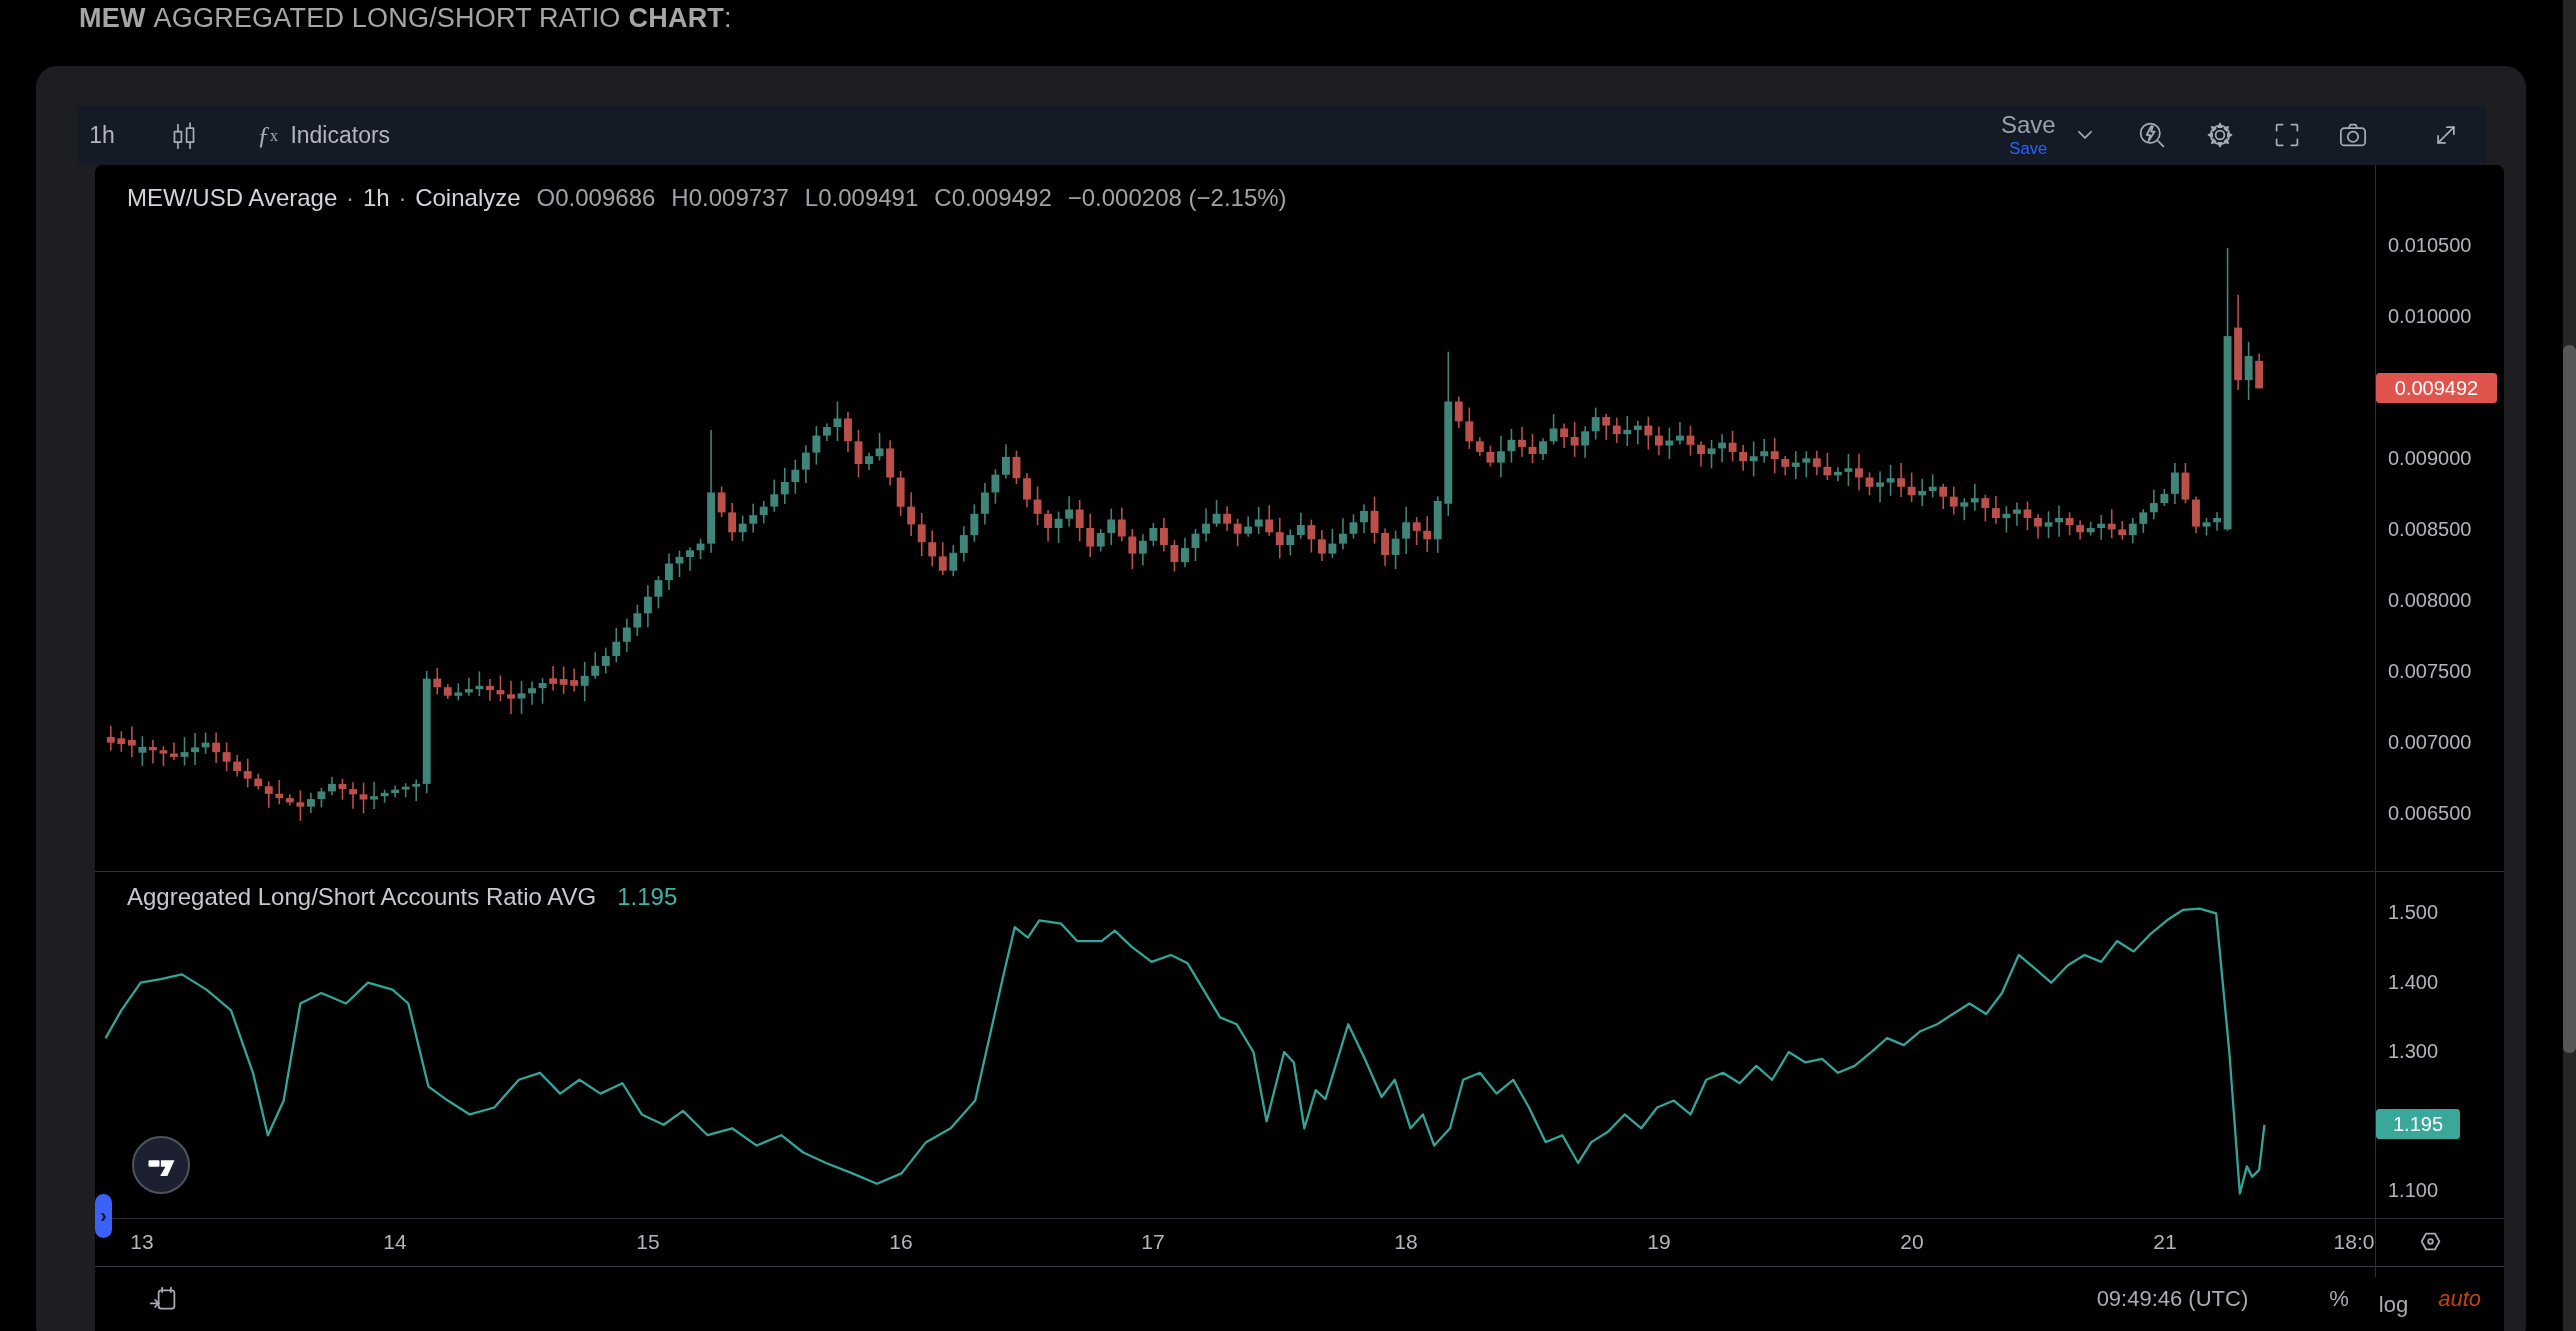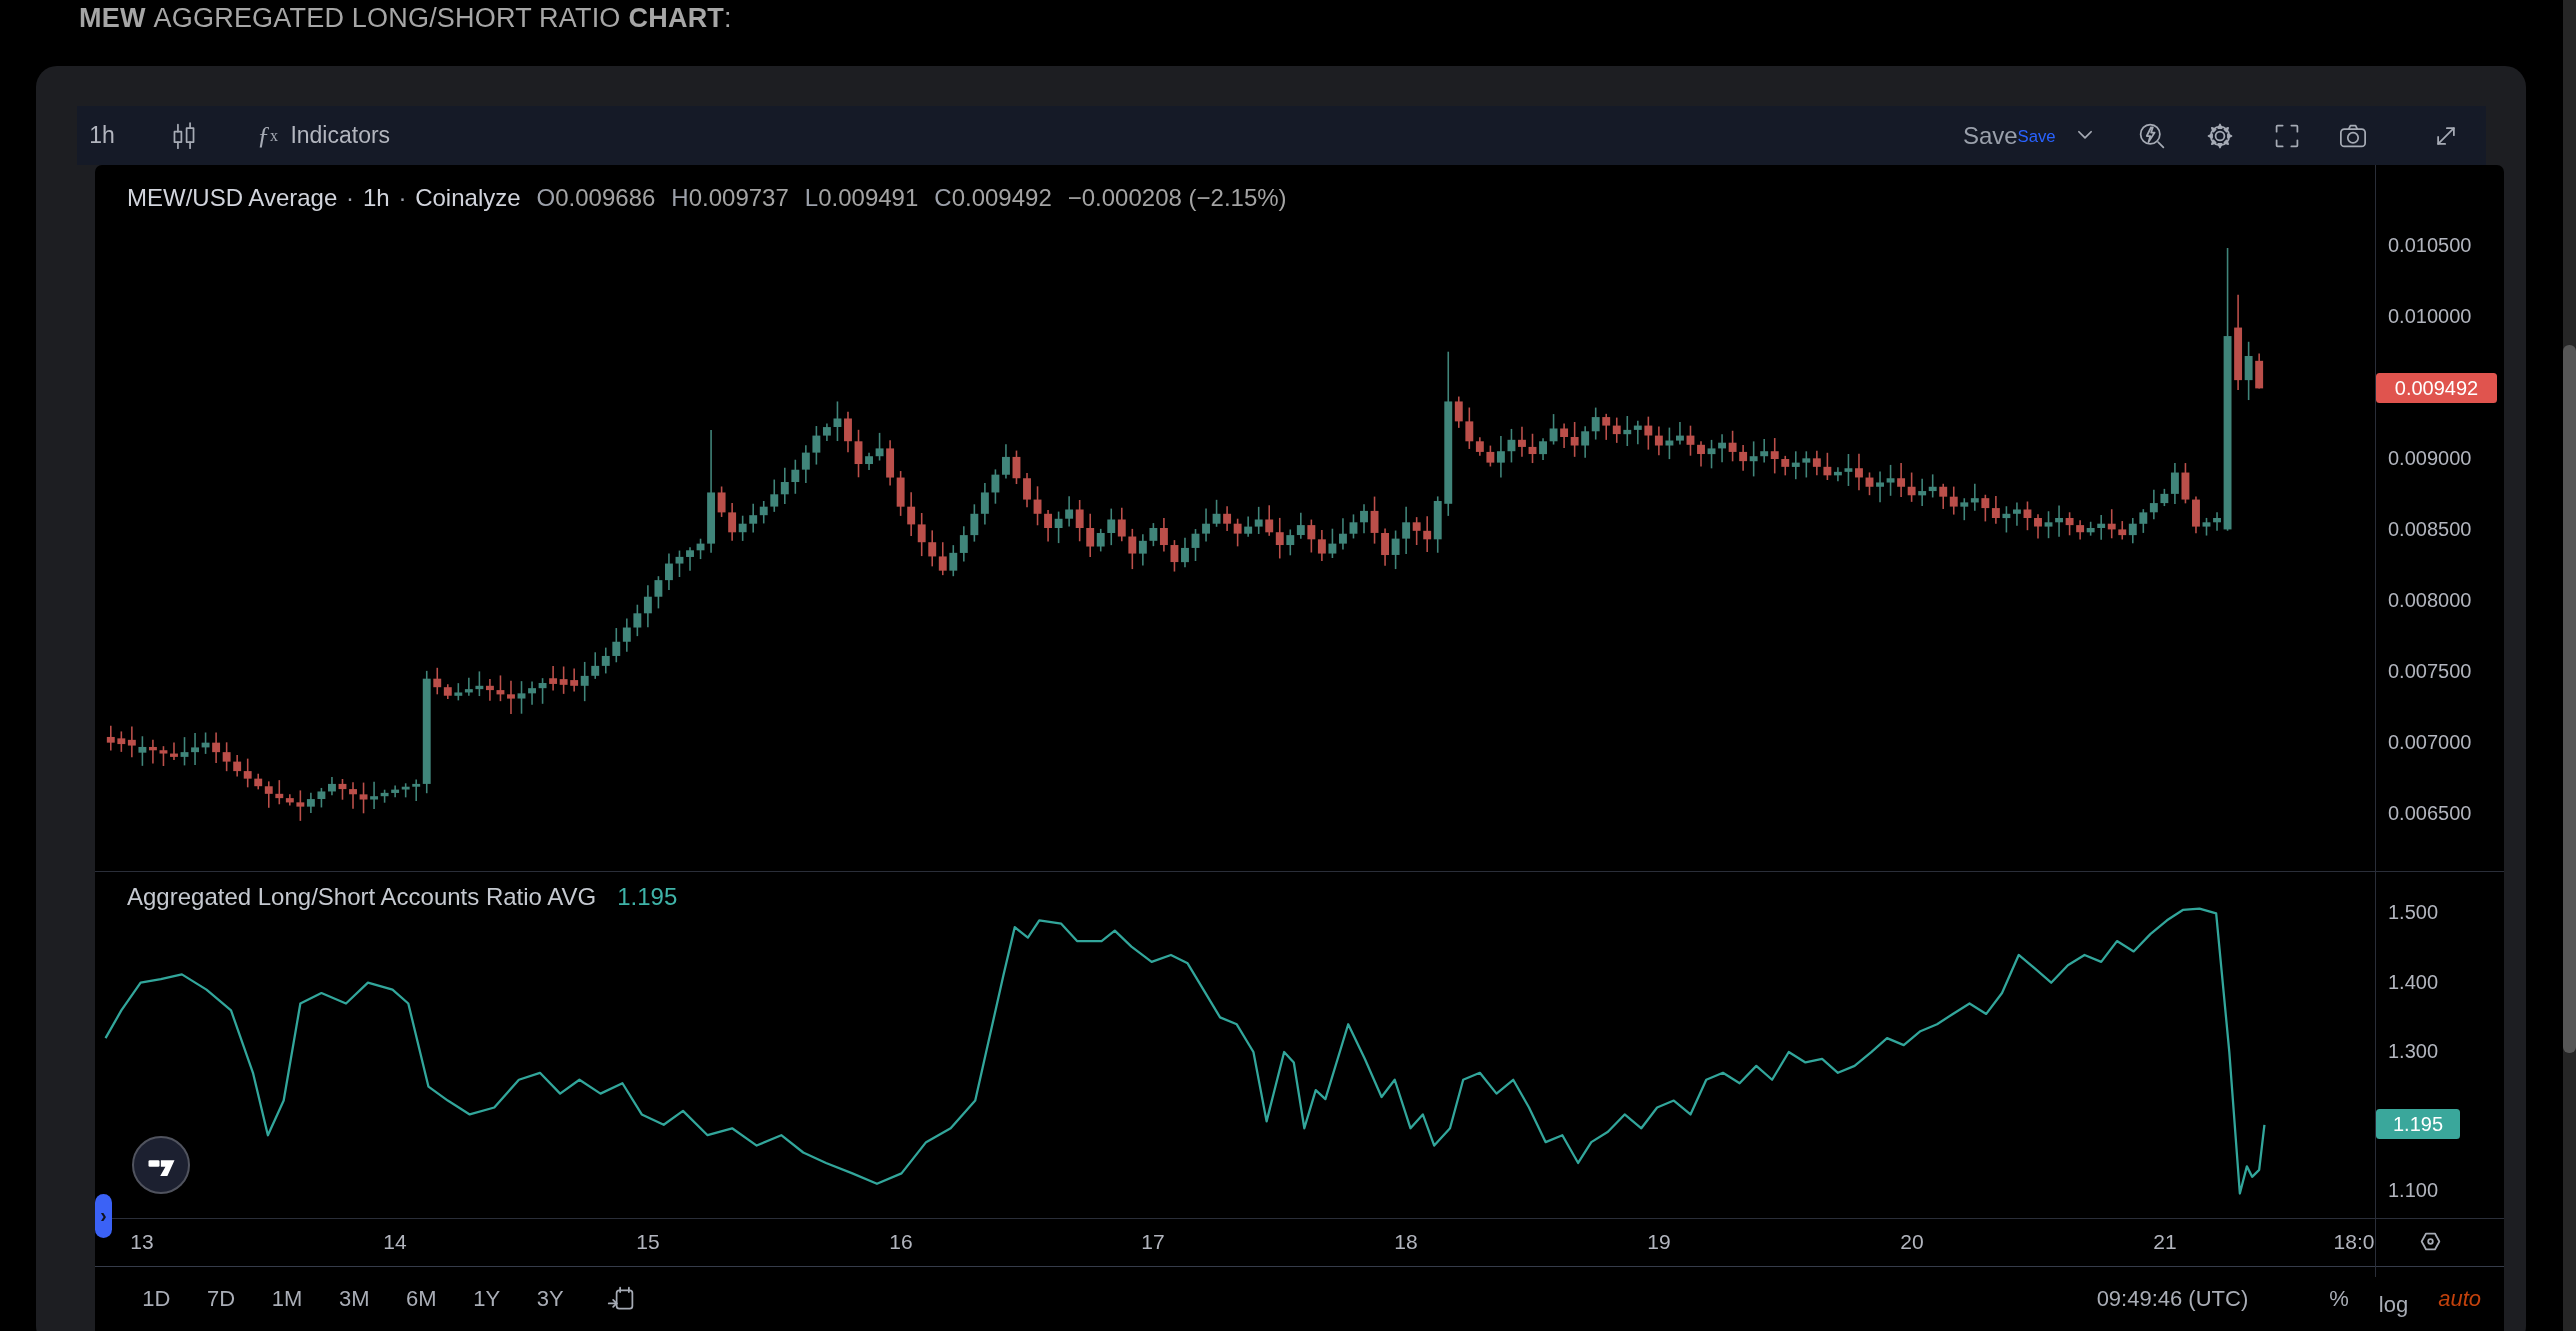--- a/index.html
+++ b/index.html
@@ -10,21 +10,21 @@
   .page-title{left:79px;top:2.6px;font-size:27px;color:#a6a6a6;letter-spacing:0.2px;}
   .page-title .b{font-weight:bold;}
   .page-title .mid{margin:0 8px;}
   
   .card{left:36px;top:66px;width:2490px;height:1281px;background:#1d1e22;border-radius:21px;}
   .toolbar{position:absolute;left:41px;top:40px;width:2409px;height:59px;background:#151a27;
            display:flex;align-items:center;color:#b2b5be;font-size:23px;}
   .tb-btn{display:flex;align-items:center;height:42px;padding:0 12.3px;border-radius:7px;cursor:pointer;}
   .tb-ico{display:flex;align-items:center;justify-content:center;color:#a6abb5;}
   .tb-right{margin-left:auto;display:flex;align-items:center;}
-  .save-stack{display:flex;flex-direction:row;align-items:center;line-height:1;margin-right:8.8px;}
+  .save-stack{display:flex;flex-direction:column;align-items:center;line-height:1;margin-right:8.8px;}
   .save-big{color:#9aa0ab;font-size:24px;}
   .save-small{color:#2962ff;font-size:16.7px;margin-top:3.5px;}
   svg.icon{stroke:#a6abb5;fill:none;stroke-width:2;stroke-linecap:round;stroke-linejoin:round;}
   
   .chart{position:absolute;left:59px;top:99px;width:2409px;height:1166px;background:#000;
          border-radius:7px 7px 0 0;overflow:hidden;}
   .legend{left:32px;display:flex;align-items:center;font-size:24px;white-space:nowrap;}
   .legend .name{color:#d1d4dc;}
   .legend .dot{color:#9ba0aa;margin:0 8.8px;}
   .legend .g{margin-left:16px;color:#9ba0aa;}
@@ -618,29 +618,20 @@
         <span class="tlabel" style="left: 1058px;">17</span>
         <span class="tlabel" style="left: 1311px;">18</span>
         <span class="tlabel" style="left: 1564px;">19</span>
         <span class="tlabel" style="left: 1817px;">20</span>
         <span class="tlabel" style="left: 2070px;">21</span>
         <span class="tlabel" style="left: 2259px;">18:0</span>
       </div>
 
     <div class="abs axis-tick-mark"></div>
     <div class="abs bottom-bar">
-      <span id="range-buttons" style="display:flex;align-items:center;">
-          <button class="rb">1D</button>
-          <button class="rb">7D</button>
-          <button class="rb">1M</button>
-          <button class="rb">3M</button>
-          <button class="rb">6M</button>
-          <button class="rb">1Y</button>
-          <button class="rb">3Y</button>
-        </span>
       <span class="tb-ico" style="margin-left:12.3px;">
         <svg class="icon" width="28" height="28" viewBox="0 0 32 32">
           <rect x="11" y="6" width="18" height="21" rx="3"></rect>
           <line x1="15" y1="3" x2="15" y2="8"></line>
             <line x1="25" y1="3" x2="25" y2="8"></line>
           <line x1="2" y1="21" x2="11" y2="21"></line>
             <polyline points="7,17 11,21 7,25"></polyline>
         </svg>
       </span>
       <span class="br-group">

